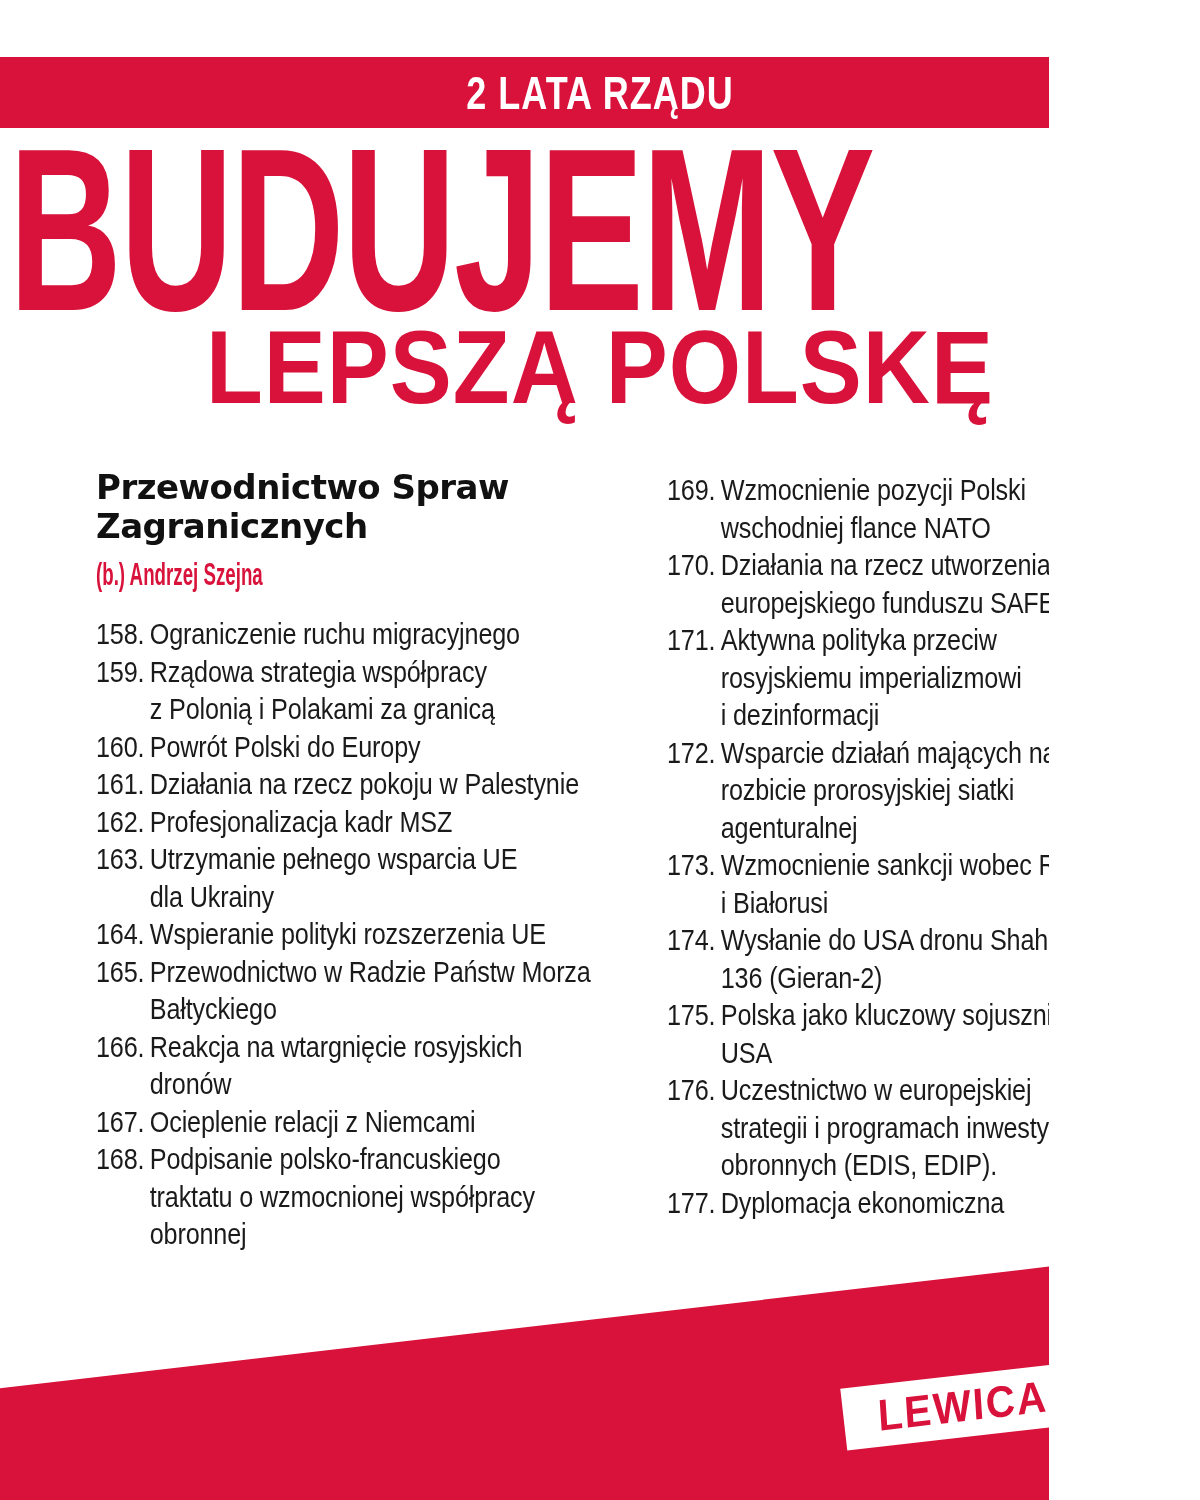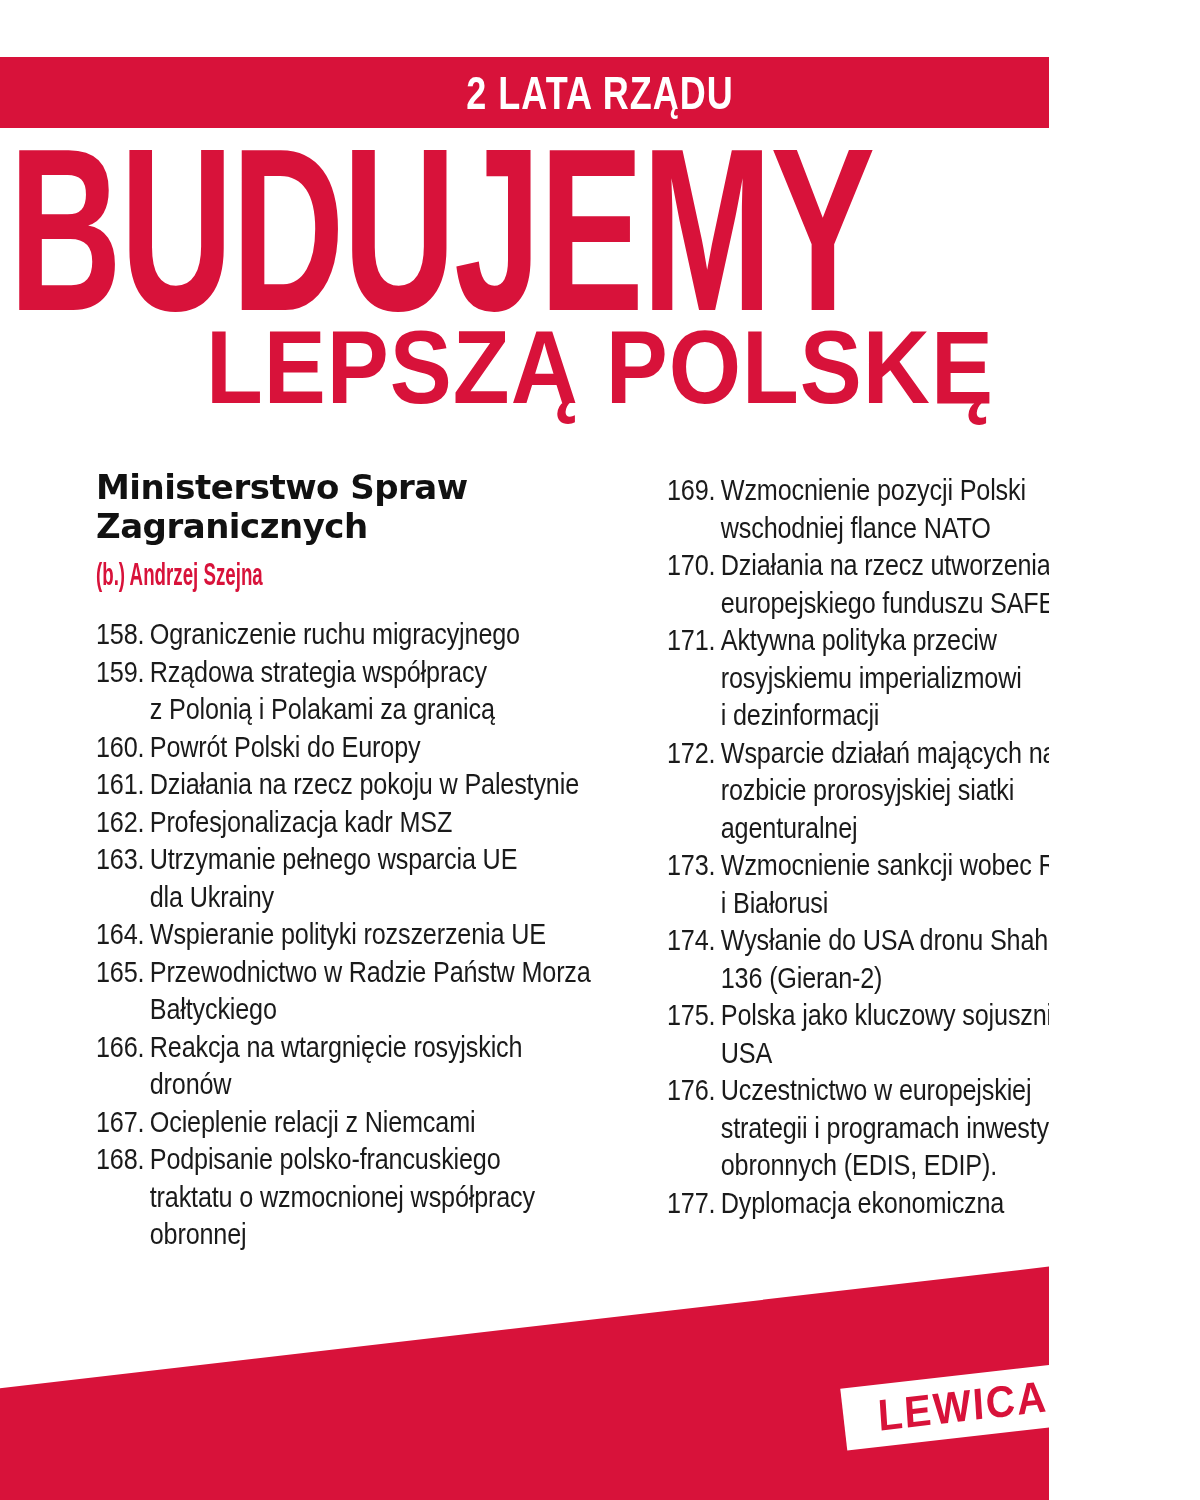--- a/index.html
+++ b/index.html
@@ -82,21 +82,21 @@
     <span class="label">2 LATA RZĄDU</span>
   </div>
 
   <div class="title1">
     <span class="t">BUDUJEMY</span>
   </div>
   <div class="title2">
     <span class="t">LEPSZĄ POLSKĘ</span>
   </div>
 
-  <div class="ministry">Ministerstwo Spraw
+  <div class="ministry">Przewodnictwo Spraw
 Zagranicznych</div>
   <div class="minister">(b.) Andrzej Szejna</div>
 
   <div class="col col-left">
     <div class="item">
         <span class="num">158.</span>
         <span class="txt">Ograniczenie ruchu migracyjnego</span>
       </div>
     <div class="item">
         <span class="num">159.</span>

